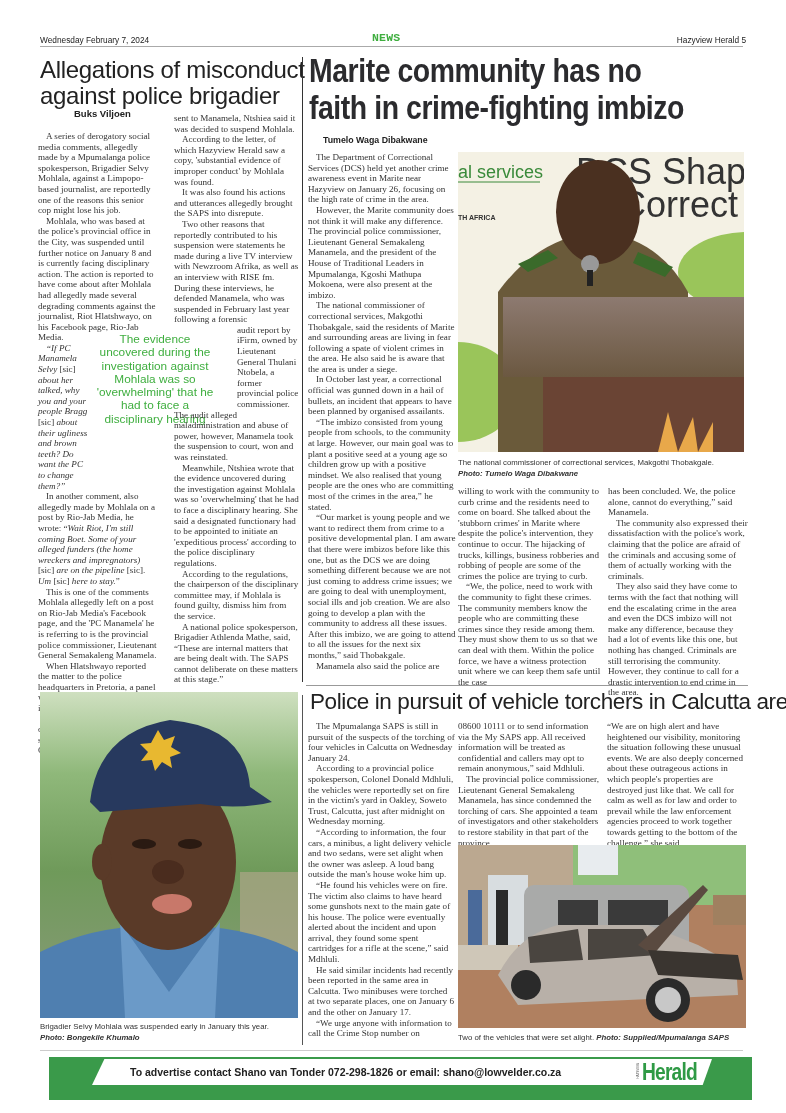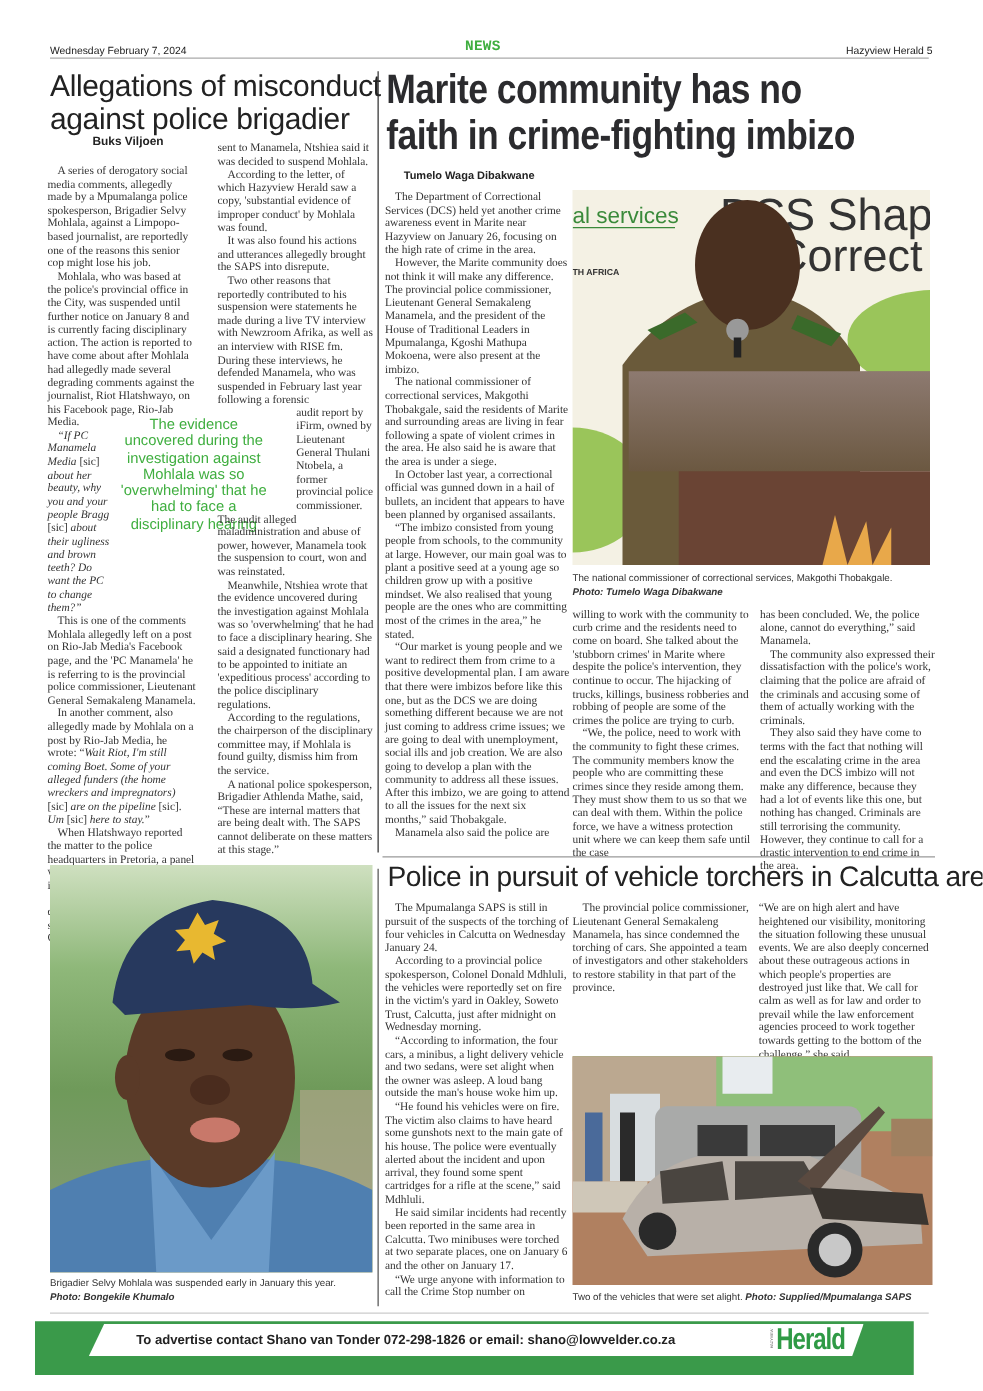--- a/index.html
+++ b/index.html
@@ -36,23 +36,23 @@
 <div class="abs rule" style="left:40px;top:46px;width:703px"></div>
 
 <div>
   <div class="abs h1" style="left:40px;top:57px">Allegations of misconduct</div>
   <div class="abs h1" style="left:40px;top:83px">against police brigadier</div>
   <div class="abs byline" style="left:74px;top:108px">Buks Viljoen</div>
 
   <div class="abs col" style="left:38px;top:131px;width:120px">
     <p>A series of derogatory social media comments, allegedly made by a Mpumalanga police spokesperson, Brigadier Selvy Mohlala, against a Limpopo-based journalist, are reportedly one of the reasons this senior cop might lose his job.</p>
     <p>Mohlala, who was based at the police's provincial office in the City, was suspended until further notice on January 8 and is currently facing disciplinary action. The action is reported to have come about after Mohlala had allegedly made several degrading comments against the journalist, Riot Hlatshwayo, on his Facebook page, Rio-Jab Media.</p>
-    <p style="width:50px"><i>“If PC Manamela Media</i> <span>[sic]</span> <i>about her beauty, why you and your people Bragg</i> <span>[sic]</span> <i>about their ugliness and brown teeth? Do want the PC to change them?”</i></p>
+    <p style="width:50px"><i>“If PC Manamela Selvy</i> <span>[sic]</span> <i>about her talked, why you and your people Bragg</i> <span>[sic]</span> <i>about their ugliness and brown teeth? Do want the PC to change them?”</i></p>
+    <p><span>In another comment, also allegedly made by Mohlala on a post by Rio-Jab Media, he wrote: “</span><i>Wait Riot, I'm still coming Boet. Some of your alleged funders (the home wreckers and impregnators)</i><span> [sic] </span><i>are on the pipeline</i><span> [sic]. </span><i>Um</i><span> [sic] </span><i>here to stay.</i><span>”</span></p>
     <p>This is one of the comments Mohlala allegedly left on a post on Rio-Jab Media's Facebook page, and the 'PC Manamela' he is referring to is the provincial police commissioner, Lieutenant General Semakaleng Manamela.</p>
-    <p><span>In another comment, also allegedly made by Mohlala on a post by Rio-Jab Media, he wrote: “</span><i>Wait Riot, I'm still coming Boet. Some of your alleged funders (the home wreckers and impregnators)</i><span> [sic] </span><i>are on the pipeline</i><span> [sic]. </span><i>Um</i><span> [sic] </span><i>here to stay.</i><span>”</span></p>
     <p>When Hlatshwayo reported the matter to the police headquarters in Pretoria, a panel was immediately appointed to investigate the matter.</p>
     <p>In a letter signed off by the divisional commissioner for support services, Lieutenant General Lineo Ntshiea, and</p>
   </div>
 
   <div class="abs pull" style="left:92px;top:333px;width:126px">The evidence uncovered during the investigation against Mohlala was so 'overwhelming' that he had to face a disciplinary hearing</div>
 
   <div class="abs col" style="left:174px;top:113px;width:125px">
     <p class="noind">sent to Manamela, Ntshiea said it was decided to suspend Mohlala.</p>
     <p>According to the letter, of which Hazyview Herald saw a copy, 'substantial evidence of improper conduct' by Mohlala was found.</p>
     <p>It was also found his actions and utterances allegedly brought the SAPS into disrepute.</p>
@@ -154,20 +154,21 @@
   <div class="abs col" style="left:308px;top:721px;width:148px">
     <p>The Mpumalanga SAPS is still in pursuit of the suspects of the torching of four vehicles in Calcutta on Wednesday January 24.</p>
     <p>According to a provincial police spokesperson, Colonel Donald Mdhluli, the vehicles were reportedly set on fire in the victim's yard in Oakley, Soweto Trust, Calcutta, just after midnight on Wednesday morning.</p>
     <p>“According to information, the four cars, a minibus, a light delivery vehicle and two sedans, were set alight when the owner was asleep. A loud bang outside the man's house woke him up.</p>
     <p>“He found his vehicles were on fire. The victim also claims to have heard some gunshots next to the main gate of his house. The police were eventually alerted about the incident and upon arrival, they found some spent cartridges for a rifle at the scene,” said Mdhluli.</p>
     <p>He said similar incidents had recently been reported in the same area in Calcutta. Two minibuses were torched at two separate places, one on January 6 and the other on January 17.</p>
     <p>“We urge anyone with information to call the Crime Stop number on</p>
   </div>
 
   <div class="abs col" style="left:458px;top:721px;width:143px">
+    <p class="noind">08600 10111 or to send information via the My SAPS app. All received information will be treated as confidential and callers may opt to remain anonymous,” said Mdhluli.</p>
     <p>The provincial police commissioner, Lieutenant General Semakaleng Manamela, has since condemned the torching of cars. She appointed a team of investigators and other stakeholders to restore stability in that part of the province.</p>
   </div>
   <div class="abs col" style="left:607px;top:721px;width:142px">
     <p class="noind">“We are on high alert and have heightened our visibility, monitoring the situation following these unusual events. We are also deeply concerned about these outrageous actions in which people's properties are destroyed just like that. We call for calm as well as for law and order to prevail while the law enforcement agencies proceed to work together towards getting to the bottom of the challenge,” she said.</p>
   </div>
 
   <div class="abs photo" style="left:458px;top:845px;width:288px;height:183px;background:#b08060">
     <svg width="288" height="183" viewBox="0 0 288 183">
       <rect width="288" height="60" fill="#8fbf7a"></rect>
       <rect x="120" y="0" width="40" height="30" fill="#e8ecef"></rect>
@@ -190,18 +191,18 @@
       <circle cx="68" cy="140" r="15" fill="#2a2a2a"></circle>
     </svg>
   </div>
   <div class="abs cap" style="left:458px;top:1033px;width:295px;white-space:nowrap">
     <span>Two of the vehicles that were set alight.</span>
     <b>Photo: Supplied/Mpumalanga SAPS</b>
   </div>
 </div>
 
 <div class="abs rule" style="left:40px;top:1050px;width:703px;background:#ccc"></div>
-<div class="abs banner" style="left:28px;top:1057px;width:703px;height:43px">
+<div class="abs banner" style="left:49px;top:1057px;width:703px;height:43px">
   <div class="abs banner-inner" style="left:43px;top:2px;width:620px;height:26px;clip-path:polygon(2% 0,100% 0,98.5% 100%,0 100%)"></div>
   <div class="abs ad" style="left:81px;top:9px">To advertise contact Shano van Tonder 072-298-1826 or email: shano@lowvelder.co.za</div>
   <div class="abs" style="left:587px;top:6px;font-family:'Liberation Sans',sans-serif;font-size:3px;color:#666;writing-mode:vertical-rl;transform:rotate(180deg)">HAZYVIEW</div>
   <div class="abs logo" style="left:593px;top:1px">Herald</div>
 </div>
 
 </body></html>

